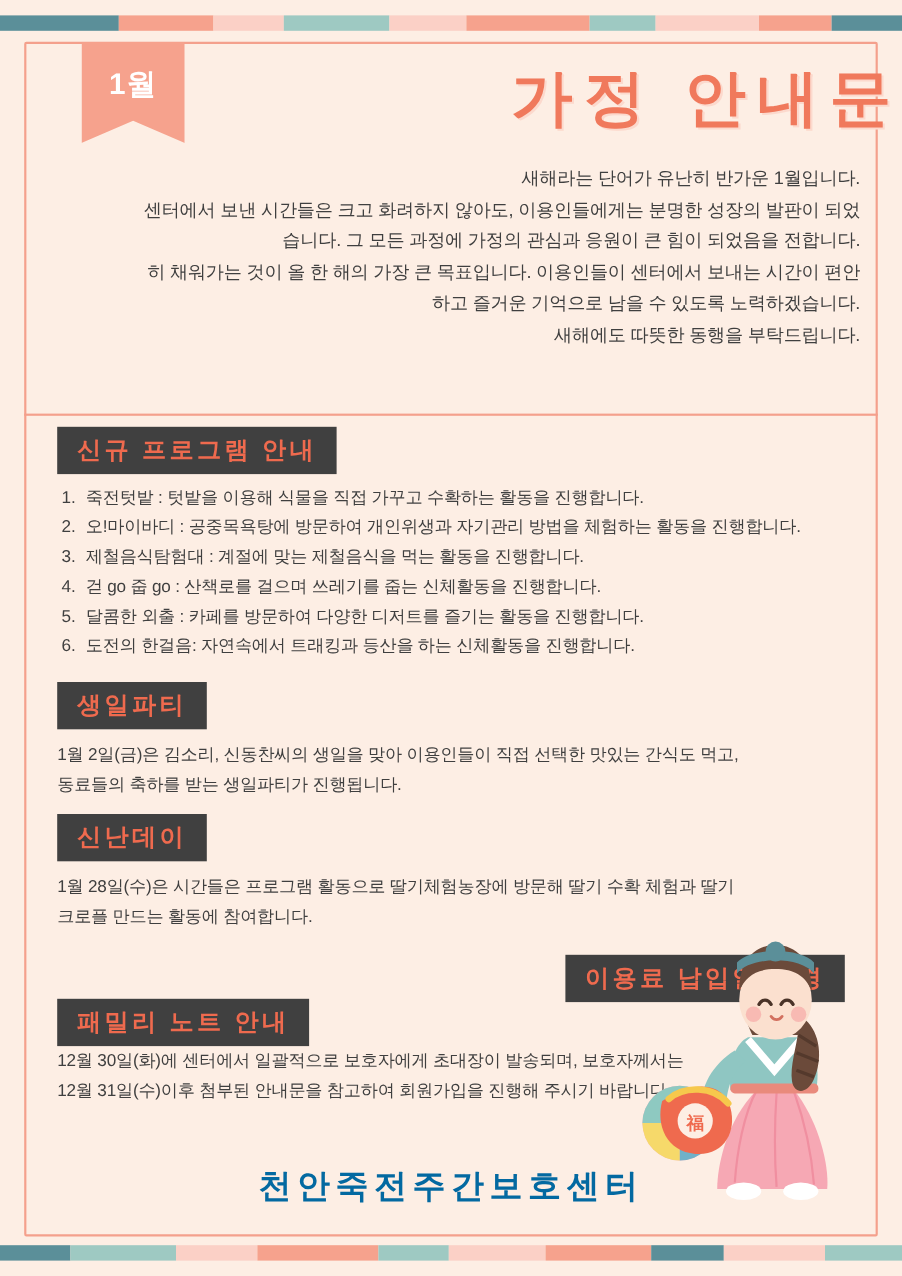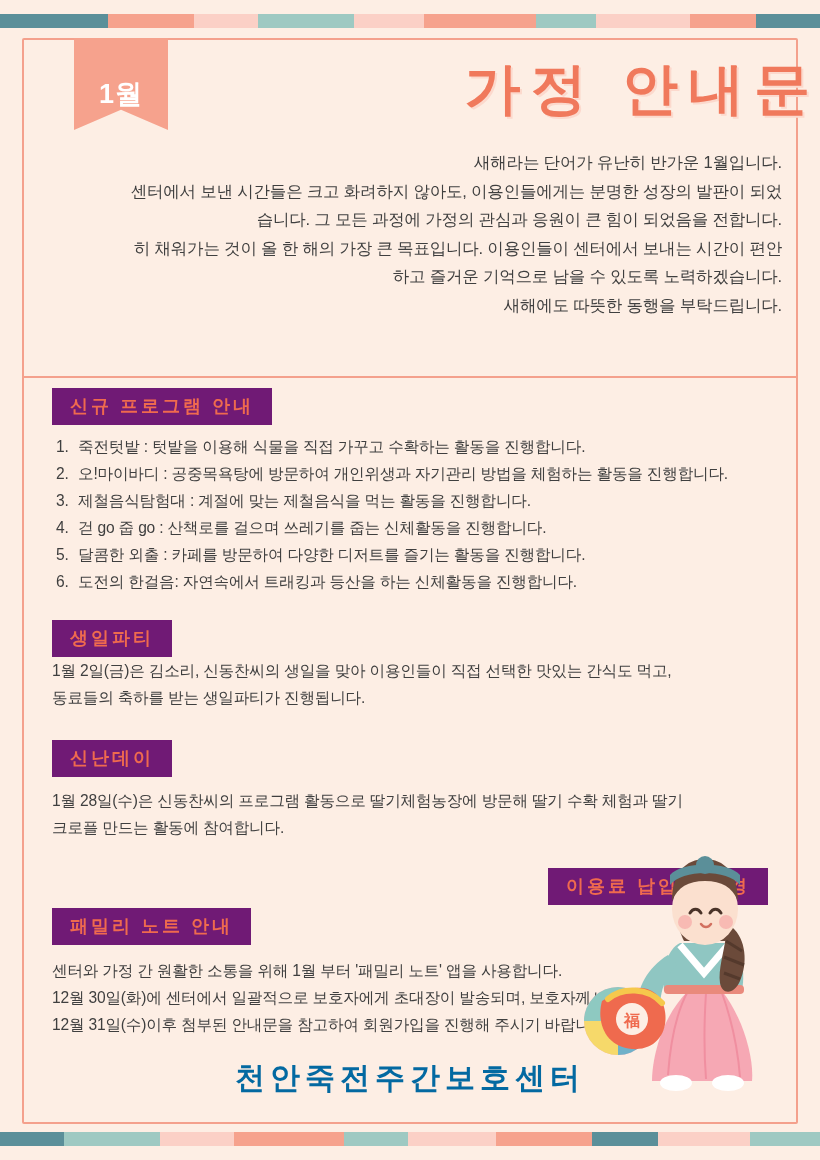--- a/index.html
+++ b/index.html
@@ -35,21 +35,21 @@
   
   .ribbon {
     position: absolute; left: 74px; top: 38px;
     width: 94px; height: 92px;
     background: #f6a28d;
     color: #fff;
     text-align: center;
     font-size: 27px;
     font-weight: bold;
     letter-spacing: 1px;
-    padding-top: 38px;
+    padding-top: 20px;
     clip-path: polygon(0 0, 100% 0, 100% 100%, 50% 78%, 0 100%);
   }
 
   
   .main-title {
     position: absolute; left: 0; top: 52px; width: 820px;
     text-align: right;
     font-size: 56px;
     font-weight: bold;
     letter-spacing: 10px;
@@ -75,23 +75,23 @@
   
   .inner-divider {
     position: absolute; left: 22px; top: 376px;
     width: 776px; height: 0;
     border-top: 2px solid #f4a08c;
   }
 
   
   .chip {
     display: inline-block;
-    background: #701a75;
+    background: #404040;
     color: #ef6a4e;
-    font-size: 18px;
+    font-size: 22px;
     font-weight: bold;
     letter-spacing: 3px;
     padding: 6px 18px 7px 18px;
   }
 
   .section { position: absolute; left: 52px; }
 
   .body-text {
     font-size: 15.6px;
     line-height: 27px;
@@ -190,37 +190,36 @@
     </li>
     <li>
       <span class="num">6.</span>
       <span>도전의 한걸음: 자연속에서 트래킹과 등산을 하는 신체활동을 진행합니다.</span>
     </li>
   </ol>
 </div>
 
 <div class="section" style="top:620px;width:716px;left:52px;">
   <div class="chip">생일파티</div>
-  <p class="body-text" style="">1월 2일(금)은 김소리, 신동찬씨의 생일을 맞아 이용인들이 직접 선택한 맛있는 간식도 먹고,</p>
+  <p class="body-text" style="margin-top:10px;">1월 2일(금)은 김소리, 신동찬씨의 생일을 맞아 이용인들이 직접 선택한 맛있는 간식도 먹고,</p>
   <p class="body-text">동료들의 축하를 받는 생일파티가 진행됩니다.</p>
 </div>
 
 <div class="section" style="top:740px;width:716px;left:52px;">
   <div class="chip">신난데이</div>
-  <p class="body-text" style="margin-top:10px;">1월 28일(수)은 신동찬씨의 프로그램 활동으로 딸기체험농장에 방문해 딸기 수확 체험과 딸기</p>
+  <p class="body-text" style="margin-top:10px;">1월 28일(수)은 시간들은 프로그램 활동으로 딸기체험농장에 방문해 딸기 수확 체험과 딸기</p>
   <p class="body-text">크로플 만드는 활동에 참여합니다.</p>
 </div>
 
 <div class="section" style="top:868px;width:716px;left:52px;text-align:right;">
   <div class="chip">이용료 납입일 변경</div>
 </div>
 
 <div class="section" style="top:908px;width:716px;left:52px;">
   <div class="chip">패밀리 노트 안내</div>
-  <p class="body-text" style="margin-top:12px;">센터와 가정 간 원활한 소통을 위해 1월 부터  '패밀리 노트' 앱을 사용합니다.</p>
   <p class="body-text">12월 30일(화)에 센터에서 일괄적으로 보호자에게 초대장이 발송되며, 보호자께서는</p>
   <p class="body-text">12월 31일(수)이후  첨부된 안내문을 참고하여 회원가입을 진행해 주시기 바랍니다.</p>
 </div>
 
 <div class="illus">
   <svg viewBox="0 0 230 275" width="230" height="275" xmlns="http://www.w3.org/2000/svg">
 
     <circle cx="62" cy="198" r="34" fill="#f3b8c6"></circle>
     <path d="M28 198 a34 34 0 0 1 68 0 z" fill="#8ec9c1"></path>
     <path d="M28 198 a34 34 0 0 0 34 34 l0 -34 z" fill="#f6d96a"></path>

